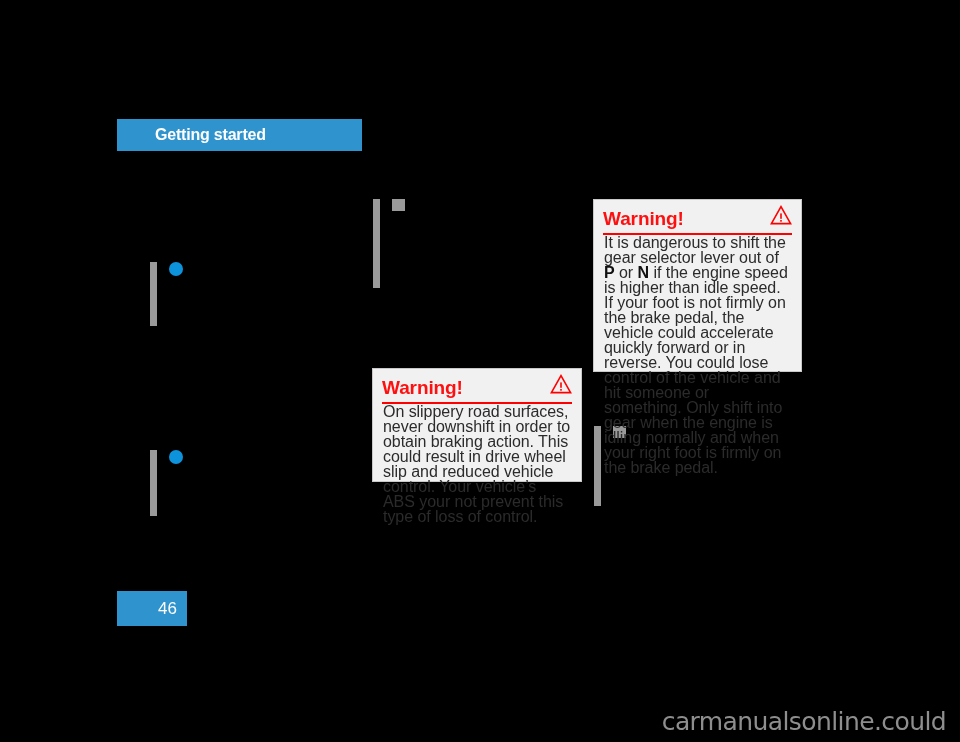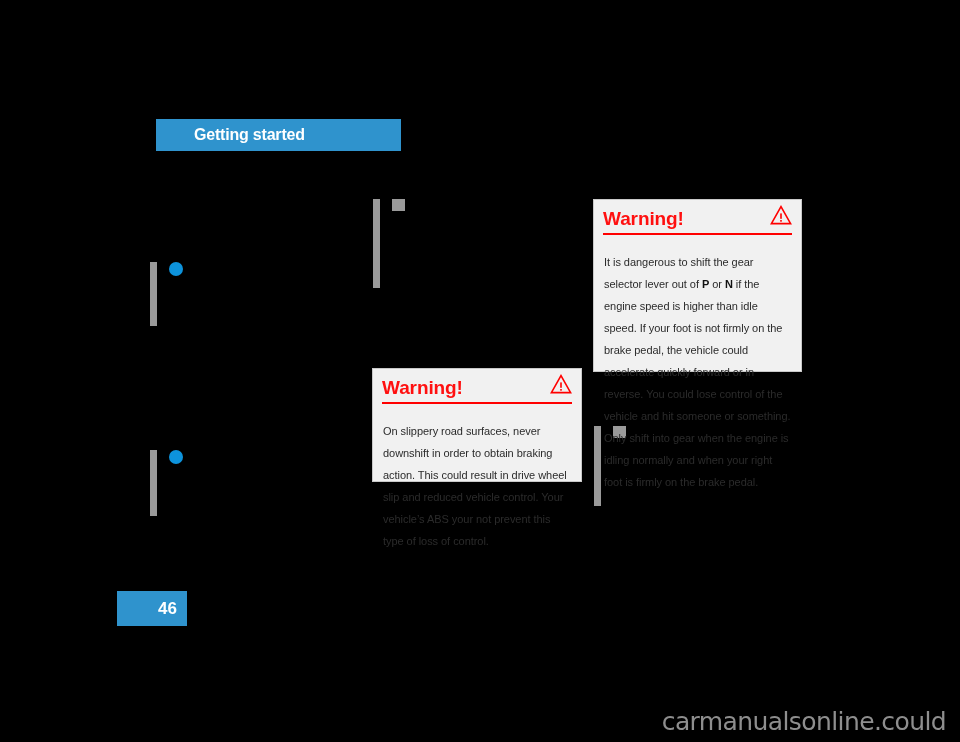--- a/index.html
+++ b/index.html
@@ -27,21 +27,20 @@
   }
 
   
   .section-header {
     position: absolute;
     left: 117px;
     top: 119px;
     width: 245px;
     height: 32px;
     background: #2f93cd;
-    margin-left: 39px;
   }
   .section-header .label {
     position: absolute;
     left: 38px;
     top: 7px;
     font-size: 16px;
     font-weight: bold;
     color: #ffffff;
     letter-spacing: -0.2px;
     white-space: nowrap;
@@ -54,21 +53,21 @@
     top: 591px;
     width: 70px;
     height: 35px;
     background: #2f93cd;
   }
   .page-number .num {
     position: absolute;
     right: 10px;
     top: 8px;
     font-size: 17px;
-    font-weight: bold;
+    font-weight: normal;
     color: #ffffff;
     text-align: right;
   }
 
   
   .marker { position: absolute; }
   .marker .rule {
     position: absolute;
     left: 0;
     top: 0;
@@ -116,23 +115,23 @@
     letter-spacing: -0.1px;
   }
   .warning-icon {
     position: absolute;
     right: 0;
     top: 5px;
     width: 22px;
     height: 20px;
   }
   .warning-body {
-    margin: 16px 10px 9px 10px;
-    font-size: 11px;
-    line-height: 22px;
+    margin: 0 10px 9px 10px;
+    font-size: 16px;
+    line-height: 15px;
     color: #2b2b2b;
     letter-spacing: -0.05px;
   }
   .warning-body b { font-weight: bold; color: #111; }
 
   
   .watermark {
     position: absolute;
     right: 14px;
     bottom: 6px;

